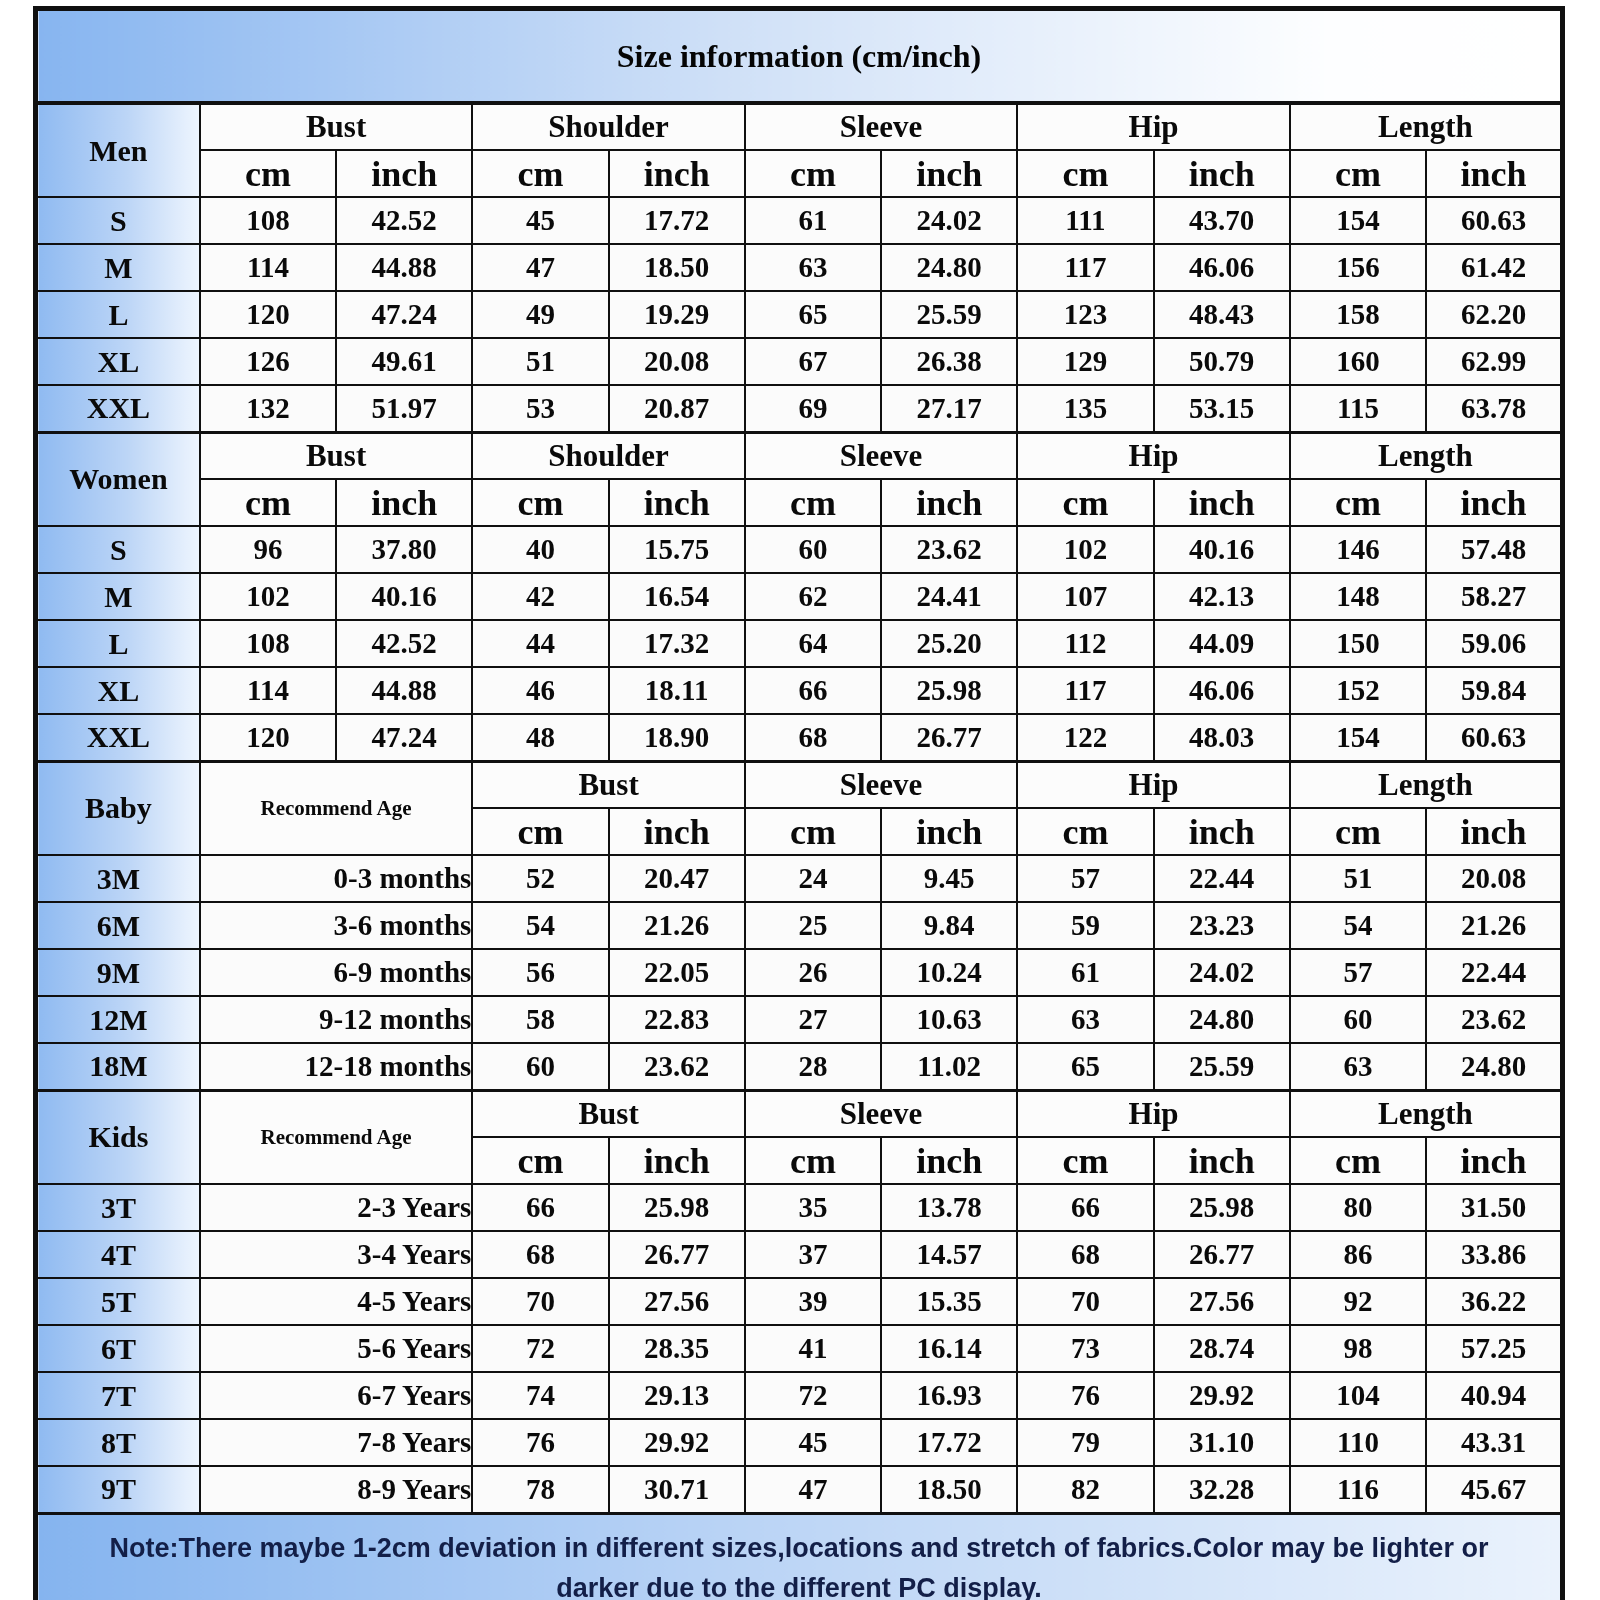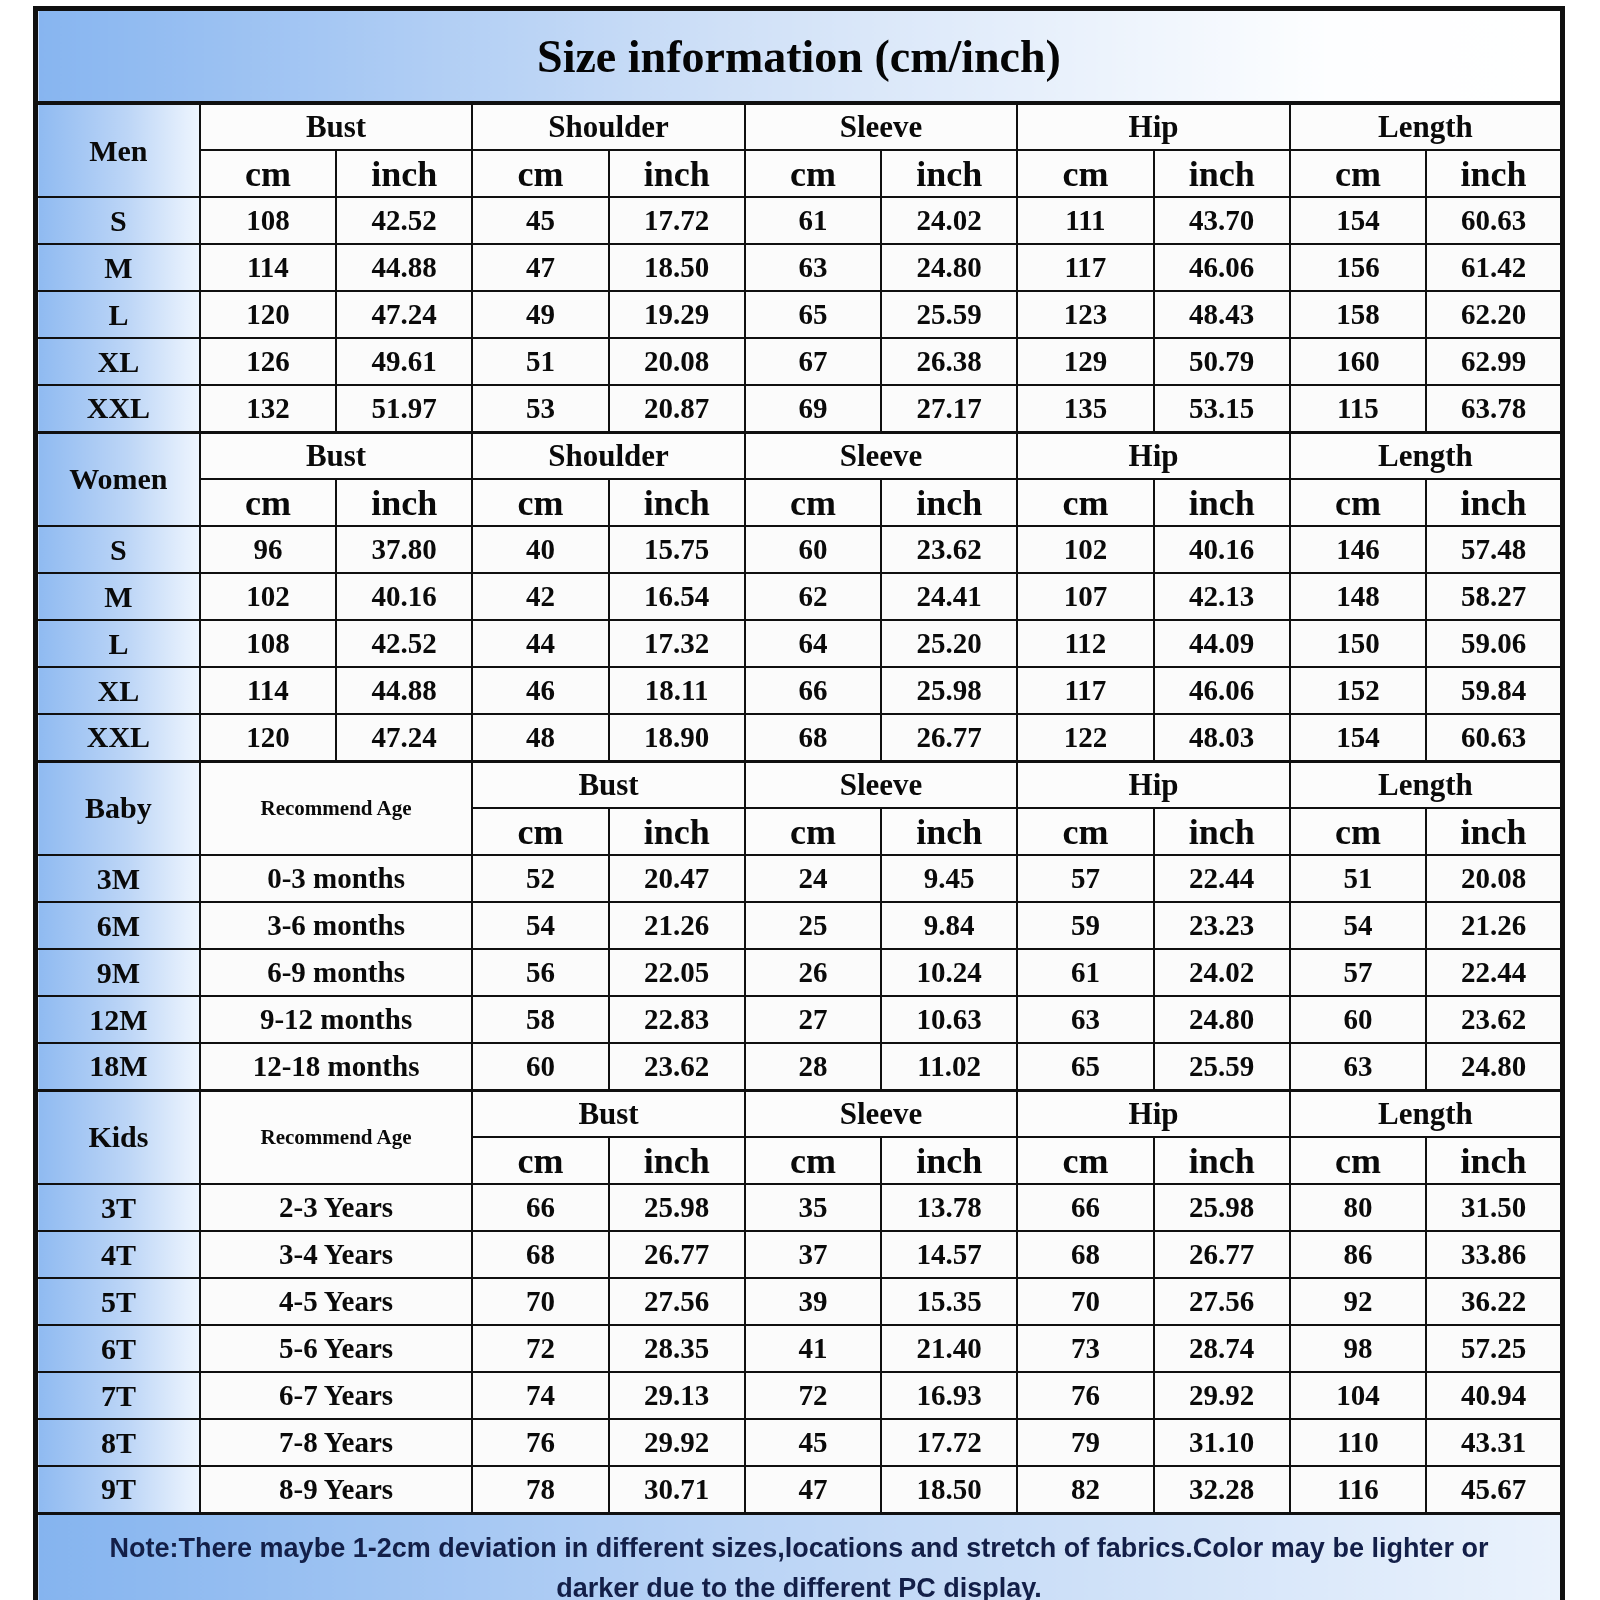--- a/index.html
+++ b/index.html
@@ -22,35 +22,35 @@
     border:2px solid #101010;
     text-align:center;
     vertical-align:middle;
     padding:0;
     overflow:hidden;
   }
   
   tr.title-row td{
     height:90px;
     background:linear-gradient(to right,#87b5f0 0%,#cfe0f7 45%,#fdfeff 85%,#ffffff 100%);
-    font-size:46px;font-weight:bold;color:#050505;
+    font-size:32px;font-weight:bold;color:#050505;
     border-bottom:4px solid #101010;
   }
   
   tr{height:47px;}
   tr.section-start th,tr.section-start td{border-top:3px solid #101010;}
   th.section-label,th.size-label{
     background:linear-gradient(to right,#8fbaf1 0%,#bcd5f6 55%,#eef5fe 100%);
     font-size:30px;font-weight:bold;
   }
   th.ghead{background:#fcfcfc;font-size:31px;font-weight:bold;}
   th.age-header{background:#fcfcfc;font-size:21px;font-weight:bold;}
   th.unit{background:#fcfcfc;font-size:36px;font-weight:bold;}
   td.num{background:#fbfbfb;font-size:29px;font-weight:bold;}
-  td.age-val{background:#fbfbfb;font-size:29px;font-weight:bold;}
+  td.age-val{background:#fbfbfb;font-size:29px;font-weight:bold;text-align:right;}
   
   tr.note-row td{
     height:84px;
     background:linear-gradient(to right,#85b4ef 0%,#b9d3f5 45%,#eaf2fc 100%);
     border-top:3px solid #101010;
     font-family:"Liberation Sans", sans-serif;
     font-size:27px;font-weight:bold;color:#131f48;
     padding:12px 28px;line-height:1.45;
   }
 </style>
@@ -379,21 +379,21 @@
           <td class="num">27.56</td>
           <td class="num">92</td>
           <td class="num">36.22</td>
         </tr>
         <tr class="data-row">
           <th class="size-label">6T</th>
           <td colspan="2" class="age-val">5-6 Years</td>
           <td class="num">72</td>
           <td class="num">28.35</td>
           <td class="num">41</td>
-          <td class="num">21.40</td>
+          <td class="num">16.14</td>
           <td class="num">73</td>
           <td class="num">28.74</td>
           <td class="num">98</td>
           <td class="num">57.25</td>
         </tr>
         <tr class="data-row">
           <th class="size-label">7T</th>
           <td colspan="2" class="age-val">6-7 Years</td>
           <td class="num">74</td>
           <td class="num">29.13</td>

